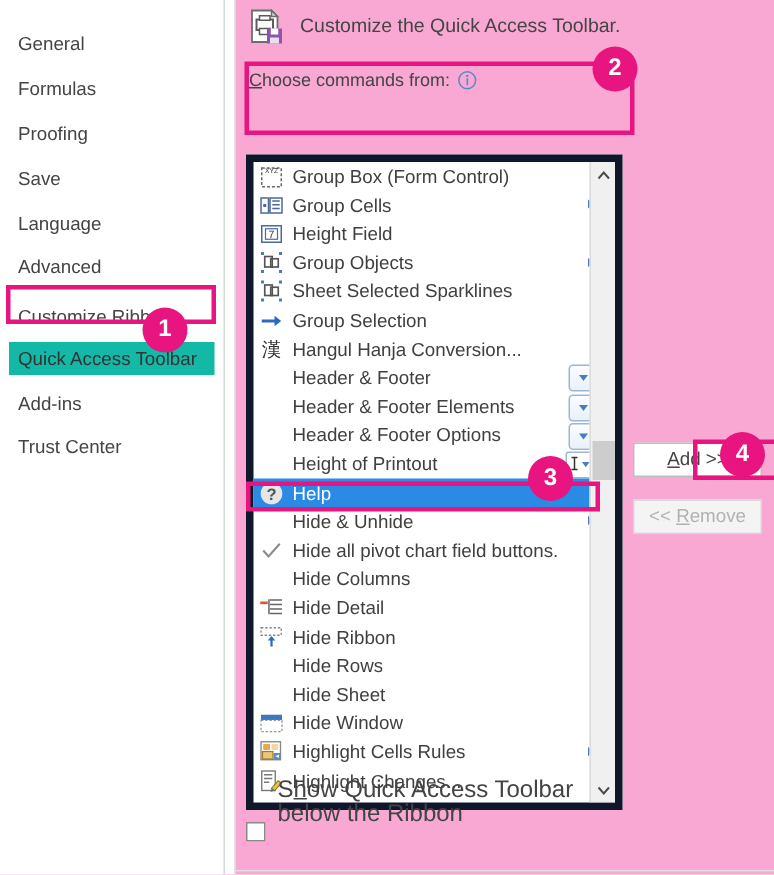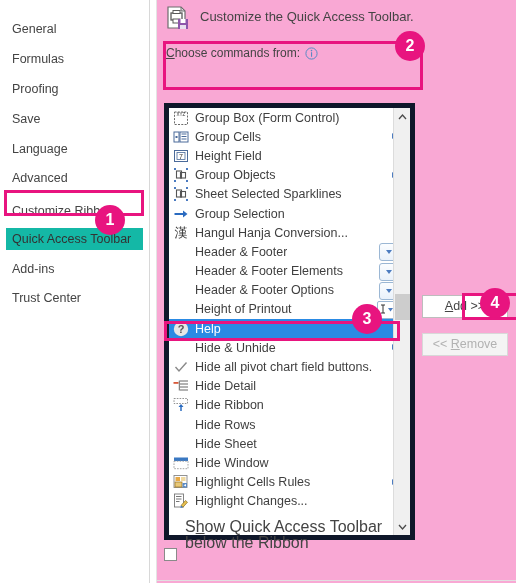--- a/index.html
+++ b/index.html
@@ -338,20 +338,24 @@
         </div>
         <div class="row">
           <span class="ic">
             <svg width="16" height="16" viewBox="0 0 16 16">
               <path d="M2.5 8 L6 12 L13.5 3.5" fill="none" stroke="#8a8a8a" stroke-width="1.4"></path>
             </svg>
           </span>
           <span class="lbl">Hide all pivot chart field buttons.</span>
         </div>
         <div class="row">
+          <span class="ic"></span>
+          <span class="lbl">Hide Columns</span>
+        </div>
+        <div class="row">
           <span class="ic">
             <svg width="16" height="16" viewBox="0 0 16 16">
               <rect x="0.5" y="4" width="5" height="1.8" fill="#d8593a"></rect>
               <line x1="7" y1="3" x2="15" y2="3" stroke="#666" stroke-width="1"></line>
               <line x1="7" y1="6" x2="15" y2="6" stroke="#666" stroke-width="1"></line>
               <line x1="7" y1="9" x2="15" y2="9" stroke="#666" stroke-width="1"></line>
               <line x1="7" y1="12" x2="15" y2="12" stroke="#666" stroke-width="1"></line>
               <line x1="6.3" y1="2.5" x2="6.3" y2="12.5" stroke="#666" stroke-width="1"></line>
             </svg>
           </span>

